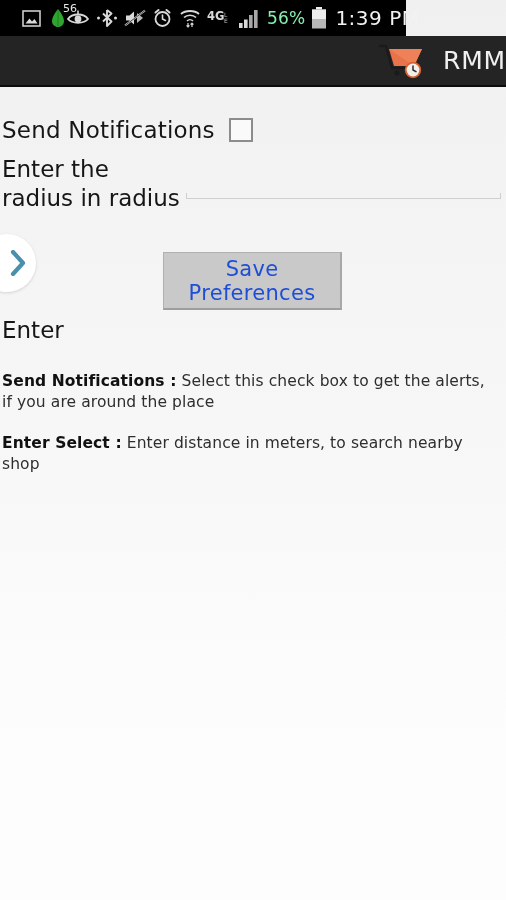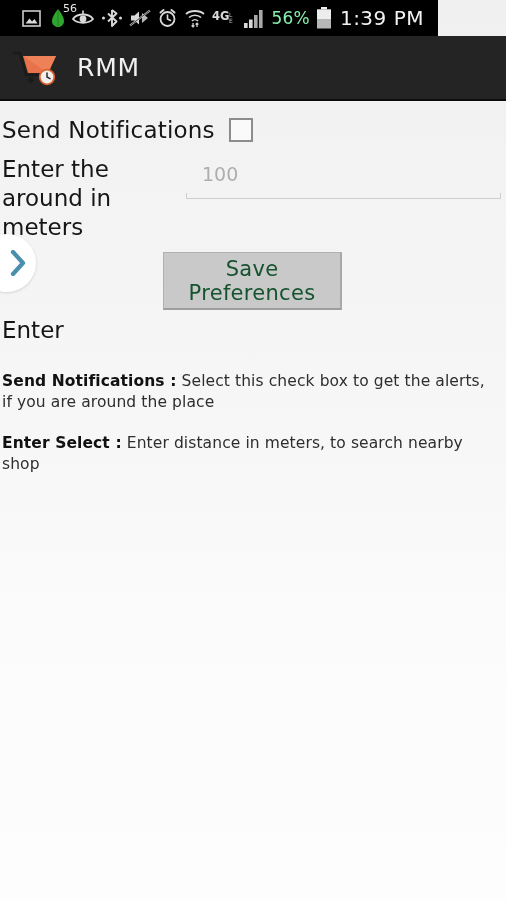--- a/index.html
+++ b/index.html
@@ -20,21 +20,21 @@
     width: 506px;
     height: 900px;
     background: linear-gradient(180deg, #f0f0f0 0%, #f4f4f4 28%, #f8f8f8 55%, #fcfcfc 75%, #fdfdfd 100%);
     overflow: hidden;
   }
 
   
   #status-bar {
     position: absolute;
     top: 0; left: 0;
-    width: 438px;
+    width: 406px;
     height: 36px;
     background: #000000;
     display: flex;
     align-items: center;
     padding: 8px 8px;
   }
   .sb-left {
     display: flex;
     align-items: center;
     gap: 9px;
@@ -75,26 +75,27 @@
     font-size: 11px;
     line-height: 11px;
     font-family: "DejaVu Sans", sans-serif;
   }
 
   
   #action-bar {
     position: absolute;
     top: 36px; left: 0;
     width: 506px;
-    height: 65px;
+    height: 51px;
     background: #242424;
     border-bottom: 2px solid #0c0c0c;
     display: flex;
     align-items: center;
     padding-left: 12px;
+    justify-content: flex-end;
   }
   #app-icon { line-height: 0; flex: 0 0 auto; }
   #app-title {
     color: #f0f0f0;
     font-family: "DejaVu Sans", sans-serif;
     font-size: 25px;
     letter-spacing: 0.8px;
     margin-left: 17px;
     font-weight: 400;
   }
@@ -203,21 +204,21 @@
   #save-btn {
     position: absolute;
     top: 151px;
     left: 163px;
     width: 179px;
     height: 58px;
     background: #c9c9c9;
     border: 1px solid #b0b0b0;
     border-bottom: 2px solid #9e9e9e;
     border-right: 2px solid #a8a8a8;
-    color: #14532d;
+    color: #1d4ed8;
     font-family: "DejaVu Sans", sans-serif;
     font-size: 21px;
     letter-spacing: 0.3px;
     cursor: pointer;
     padding: 0;
   }
 
   
   #help-title {
     position: absolute;
@@ -369,23 +370,22 @@
   </div>
 
   <div id="content">
 
     <div id="notif-row">
       <span id="notif-label" class="hand">Send Notifications</span>
       <span id="notif-checkbox"></span>
     </div>
 
     <div id="radius-row">
-      <span id="radius-label" class="hand">Enter the around in meters</span>
+      <span id="radius-label" class="hand">Enter the radius in radius</span>
       <span id="radius-input-wrap">
-        <input id="radius-input" type="text" placeholder="100" style="">
         <span class="edit-underline"></span>
       </span>
     </div>
 
     <div id="drawer-handle">
       <span style="line-height:0;">
         <svg width="17" height="26" viewBox="0 0 17 26">
           <path d="M3 2 L13 13 L3 24" fill="none" stroke="#4a90ad" stroke-width="4.2" stroke-linecap="round" stroke-linejoin="round"></path>
         </svg>
       </span>

